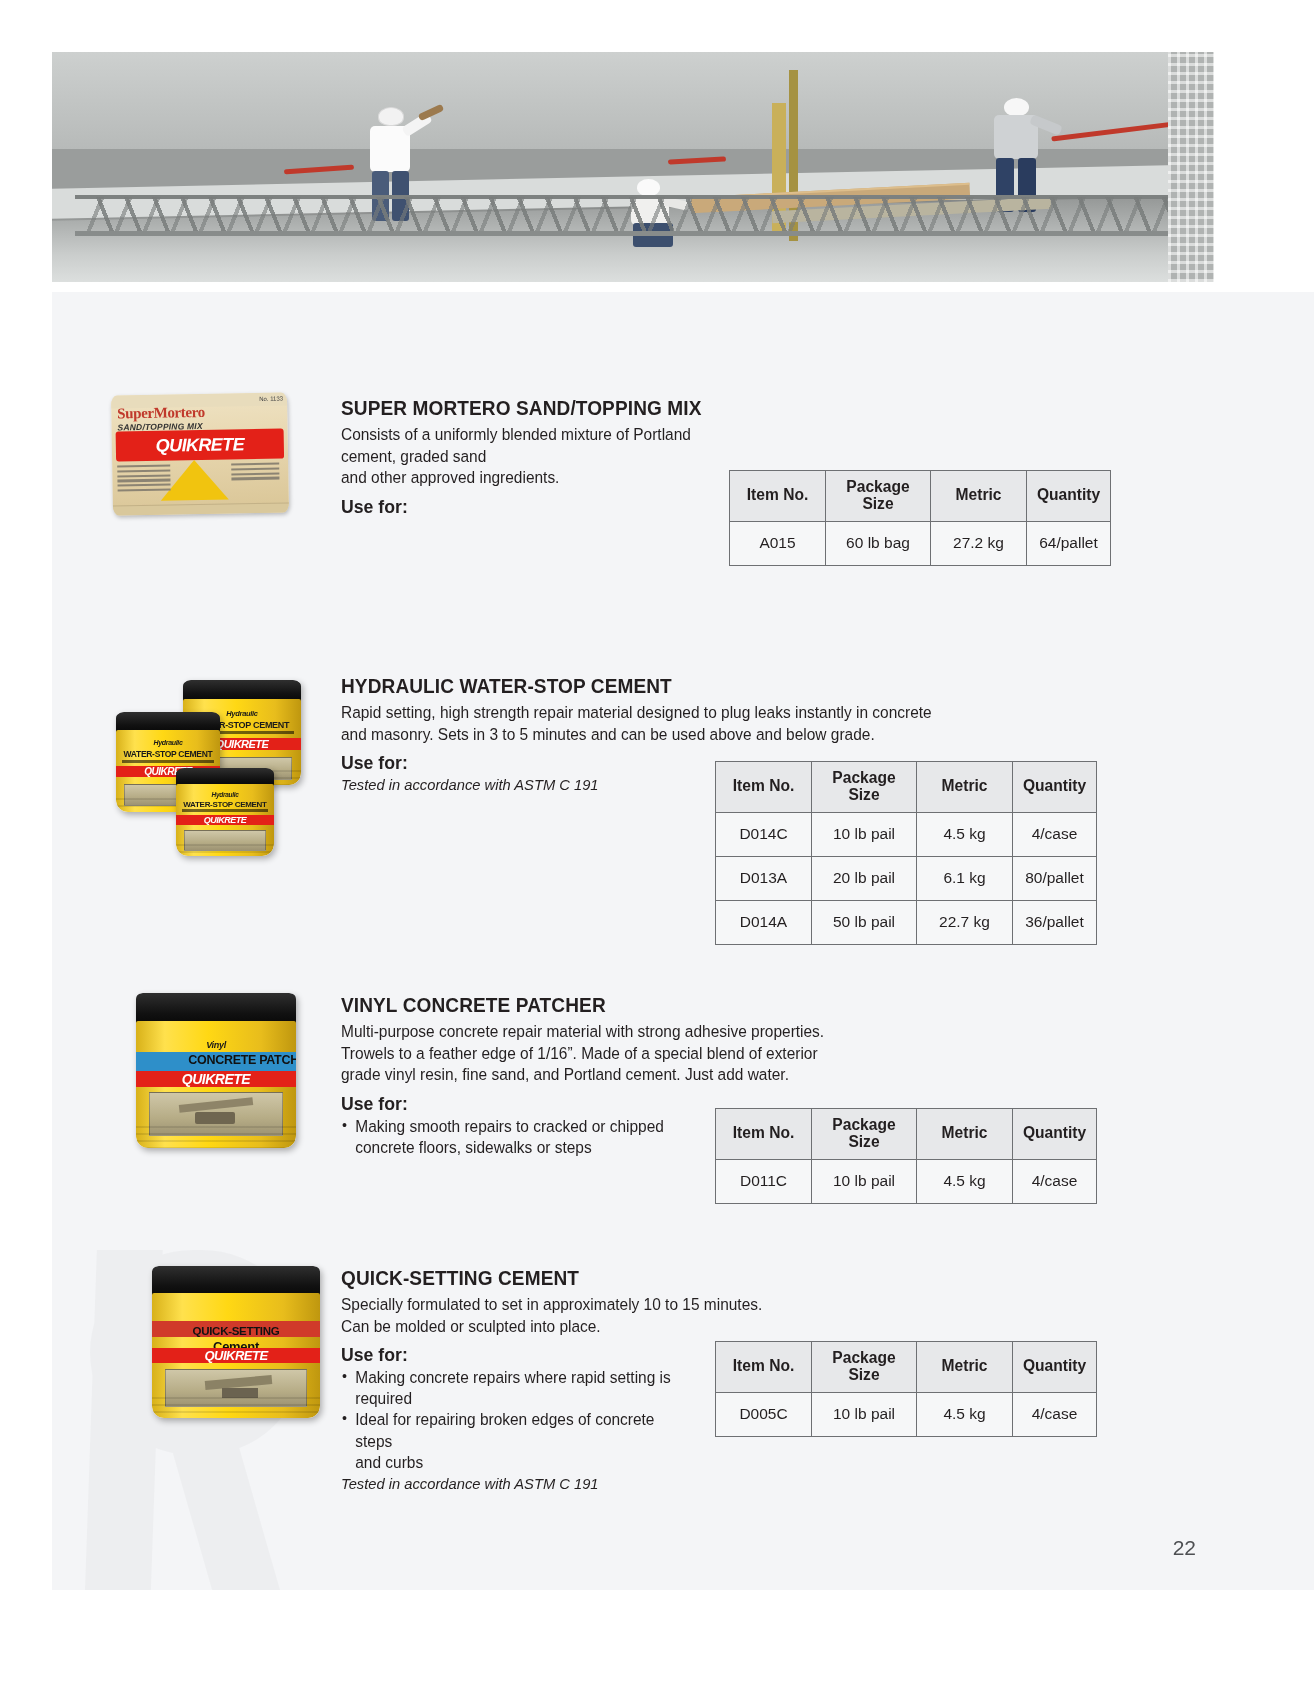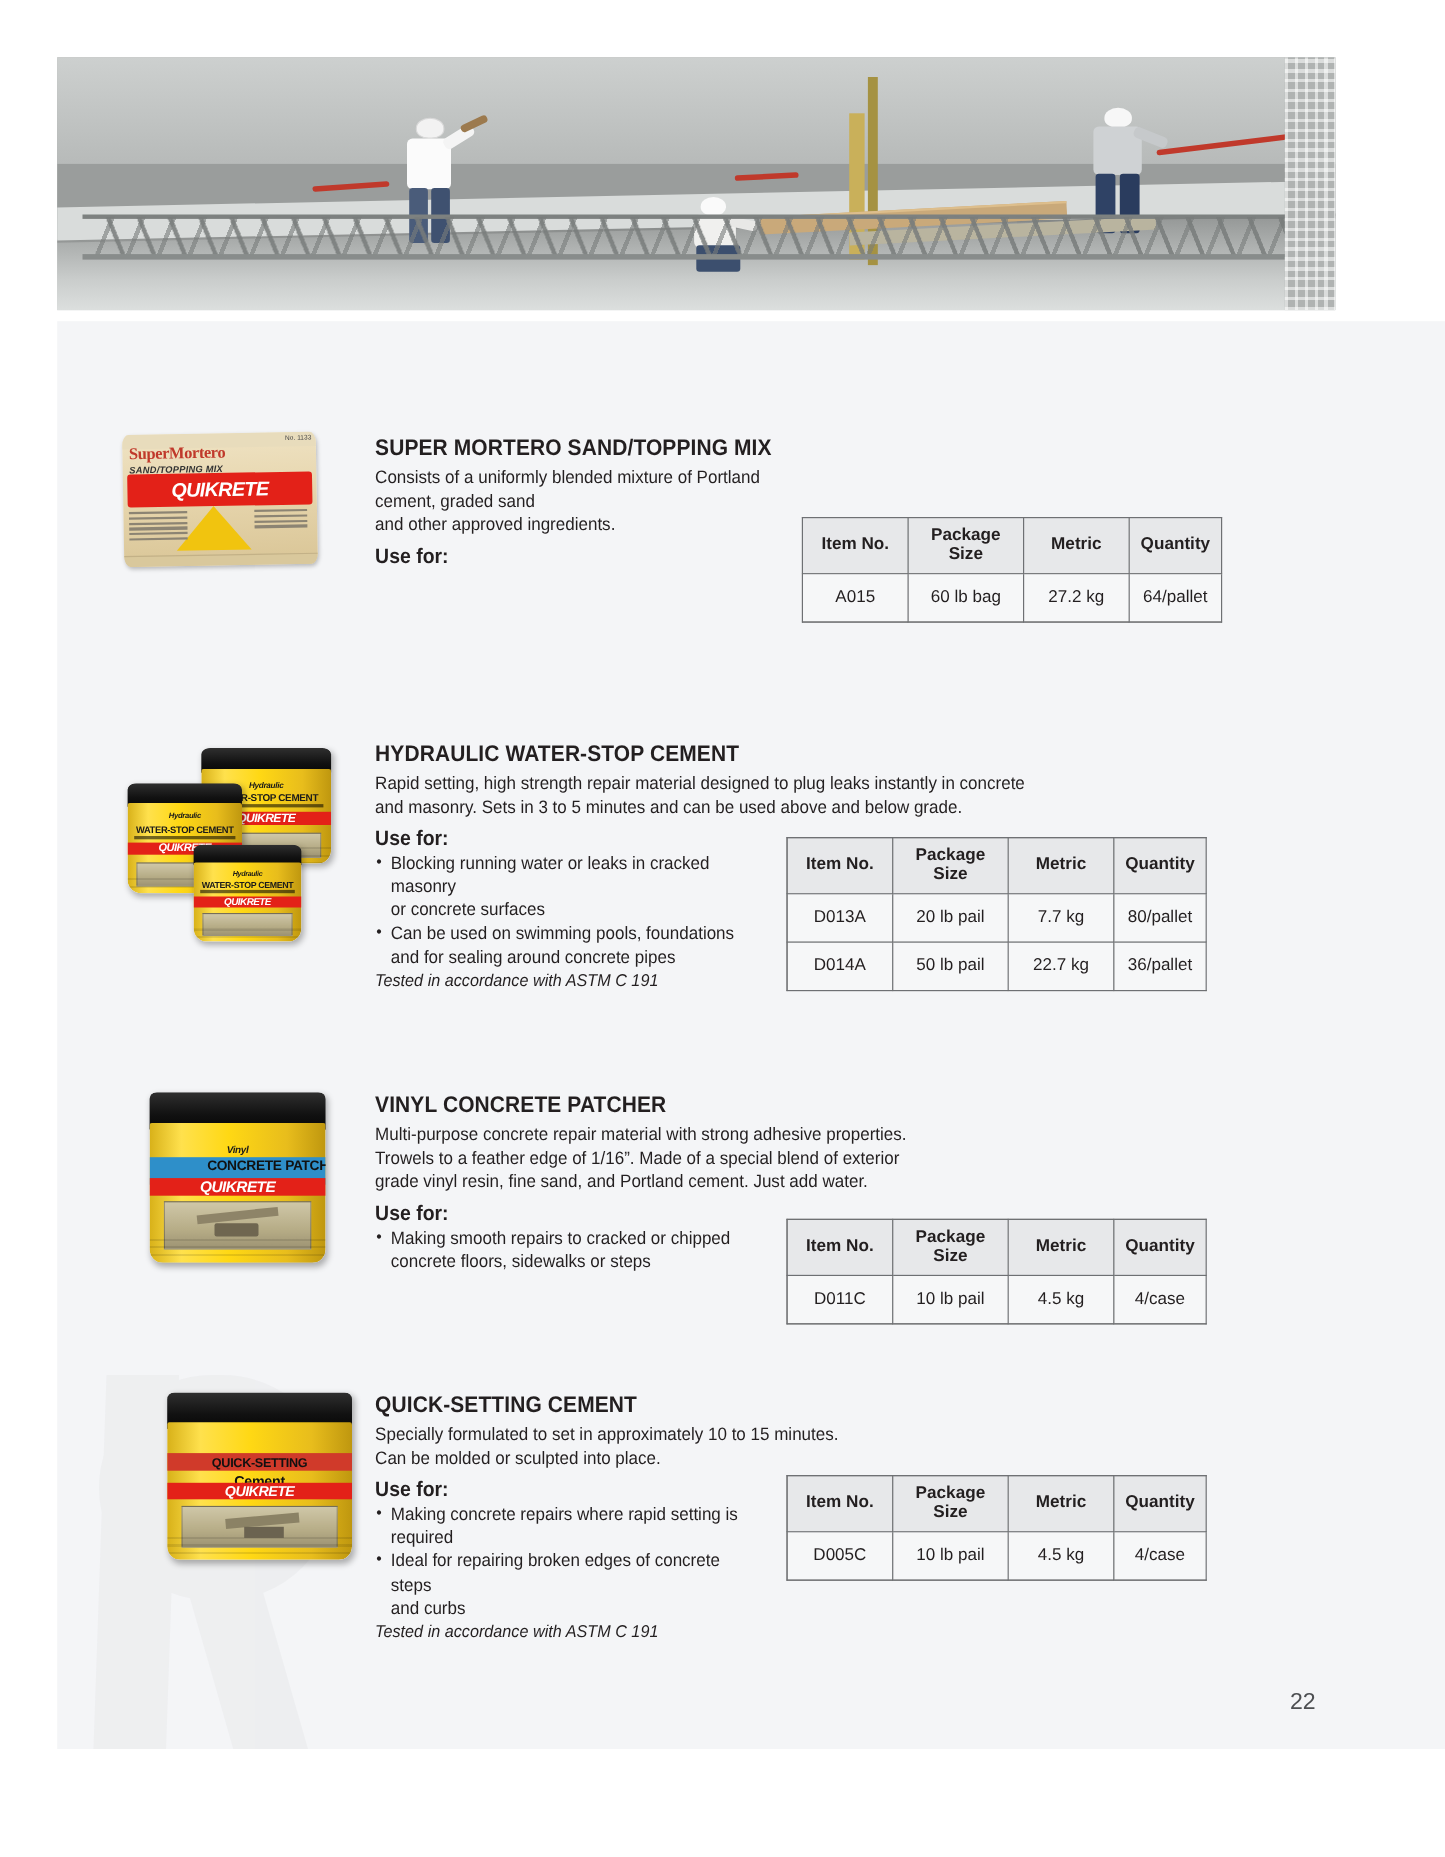--- a/index.html
+++ b/index.html
@@ -467,44 +467,44 @@
       <div class="scene" style="top:70%; height:24%;"></div>
       <div class="ribs"></div>
     </div>
   </div>
 
   <div class="prod-text" style="left:341px; top:674px; width:660px;">
     <div class="prod-title">HYDRAULIC WATER-STOP CEMENT</div>
     <div class="prod-desc">Rapid setting, high strength repair material designed to plug leaks instantly in concrete
 and masonry. Sets in 3 to 5 minutes and can be used above and below grade.</div>
     <div class="use-for">Use for:</div>
-    <ul class="uses" style="width:370px;">
-      <li>Blocking running water or leaks in cracked masonry
-or concrete surfaces</li>
-      <li>Can be used on swimming pools, foundations
-and for sealing around concrete pipes</li>
-    </ul>
     <div class="astm">Tested in accordance with ASTM C 191</div>
   </div>
 
   <table class="spec" style="left:715px; top:761px;">
     <thead>
       <tr>
         <th class="col-item">Item No.</th>
         <th class="col-pkg" style="white-space:pre-line">Package
 Size</th>
         <th class="col-met">Metric</th>
         <th class="col-qty">Quantity</th>
       </tr>
     </thead>
     <tbody>
       <tr>
+        <td>D014C</td>
+        <td>10 lb pail</td>
+        <td>4.5 kg</td>
+        <td>4/case</td>
+      </tr>
+      <tr>
         <td>D013A</td>
         <td>20 lb pail</td>
-        <td>7.7 kg</td>
+        <td>6.1 kg</td>
         <td>80/pallet</td>
       </tr>
       <tr>
         <td>D014A</td>
         <td>50 lb pail</td>
         <td>22.7 kg</td>
         <td>36/pallet</td>
       </tr>
     </tbody>
   </table>

